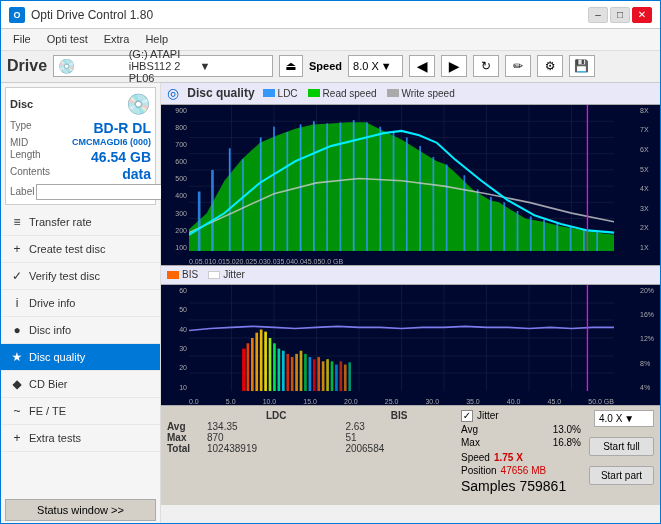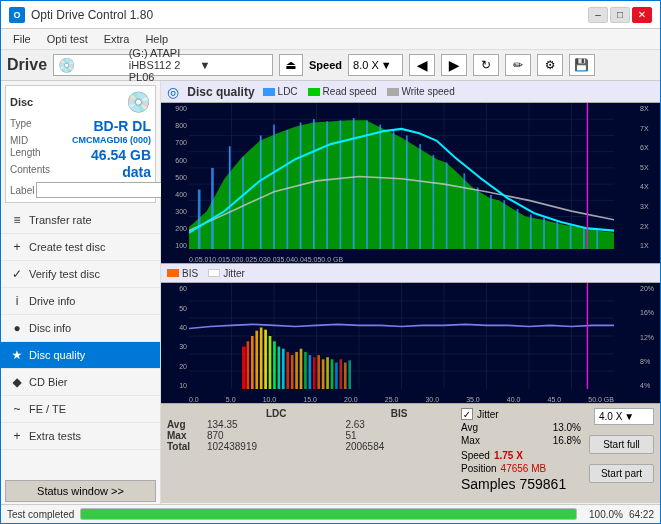--- a/index.html
+++ b/index.html
@@ -502,22 +502,14 @@
             <span>▼</span>
           </div>
           <button class="action-btn">Start full</button>
           <button class="action-btn">Start part</button>
         </div>
       </div>
 
     </div>
   </div>
 
-  <div class="statusbar">
-    <span class="status-text">Test completed</span>
-    <div class="progress-bar">
-      <div class="progress-fill" style="width:100%;"></div>
-    </div>
-    <span class="progress-pct">100.0%</span>
-    <span class="status-text">64:22</span>
-  </div>
 
 </div>
 
 </body></html>

